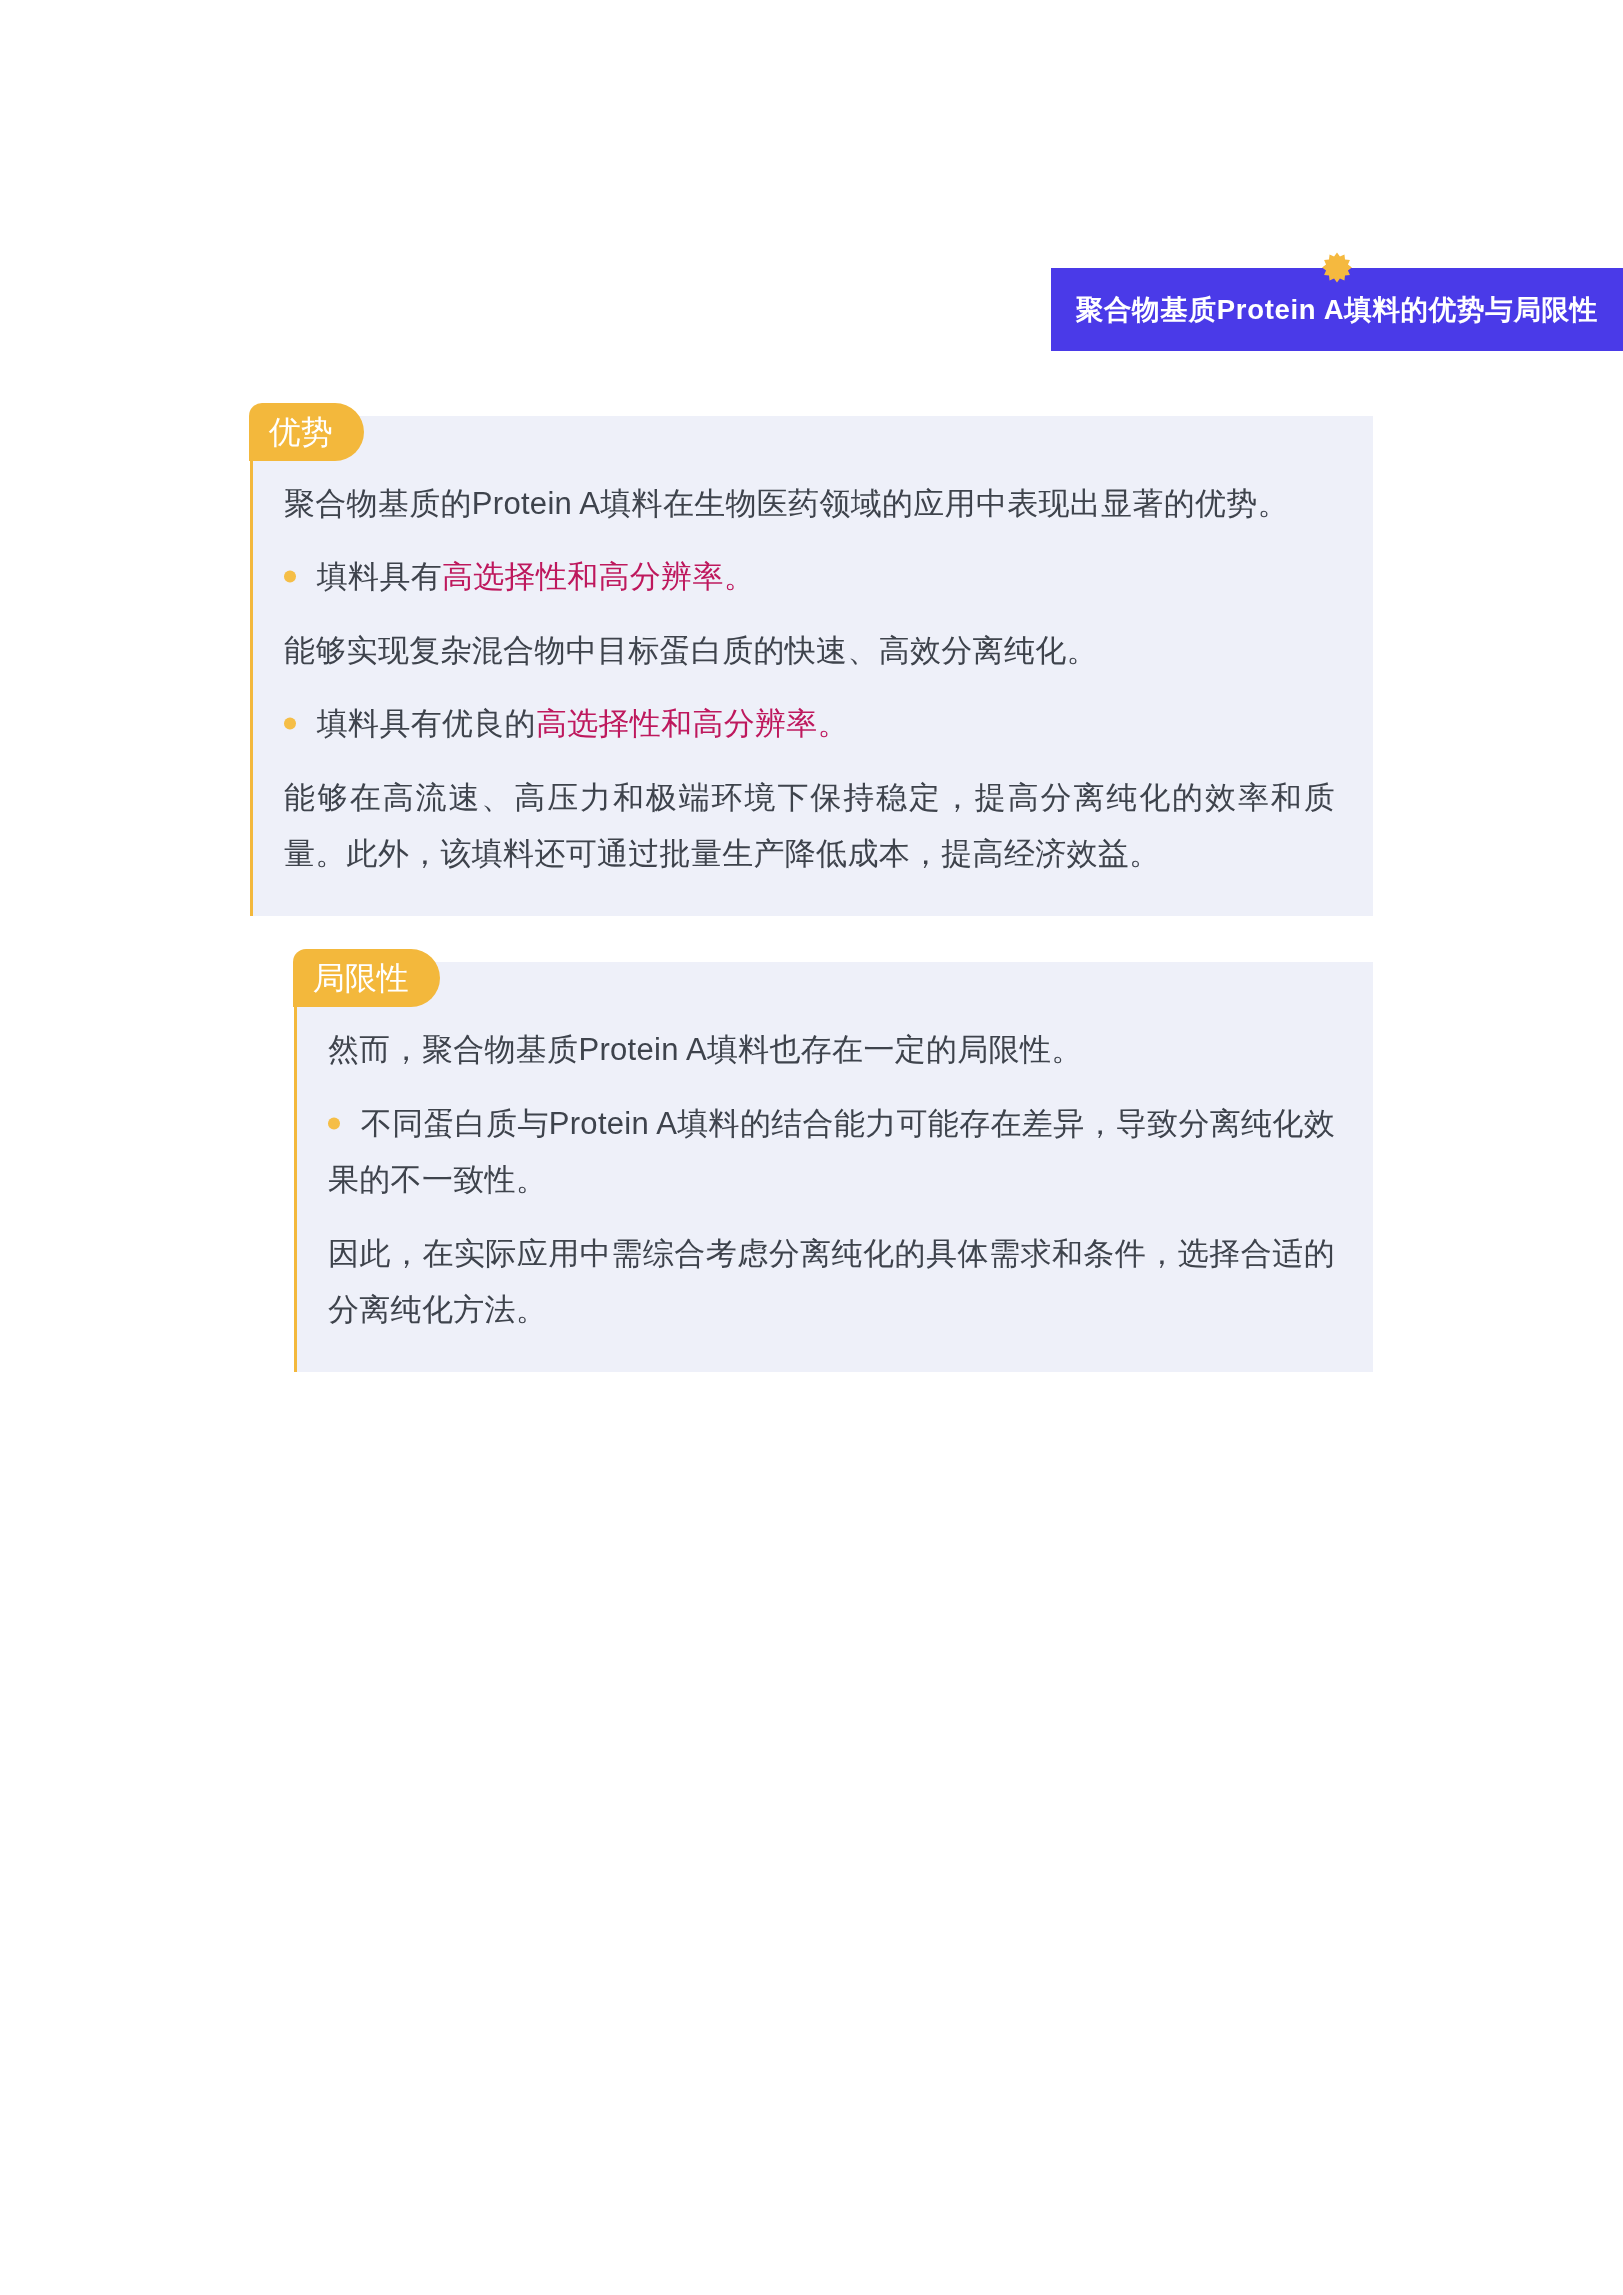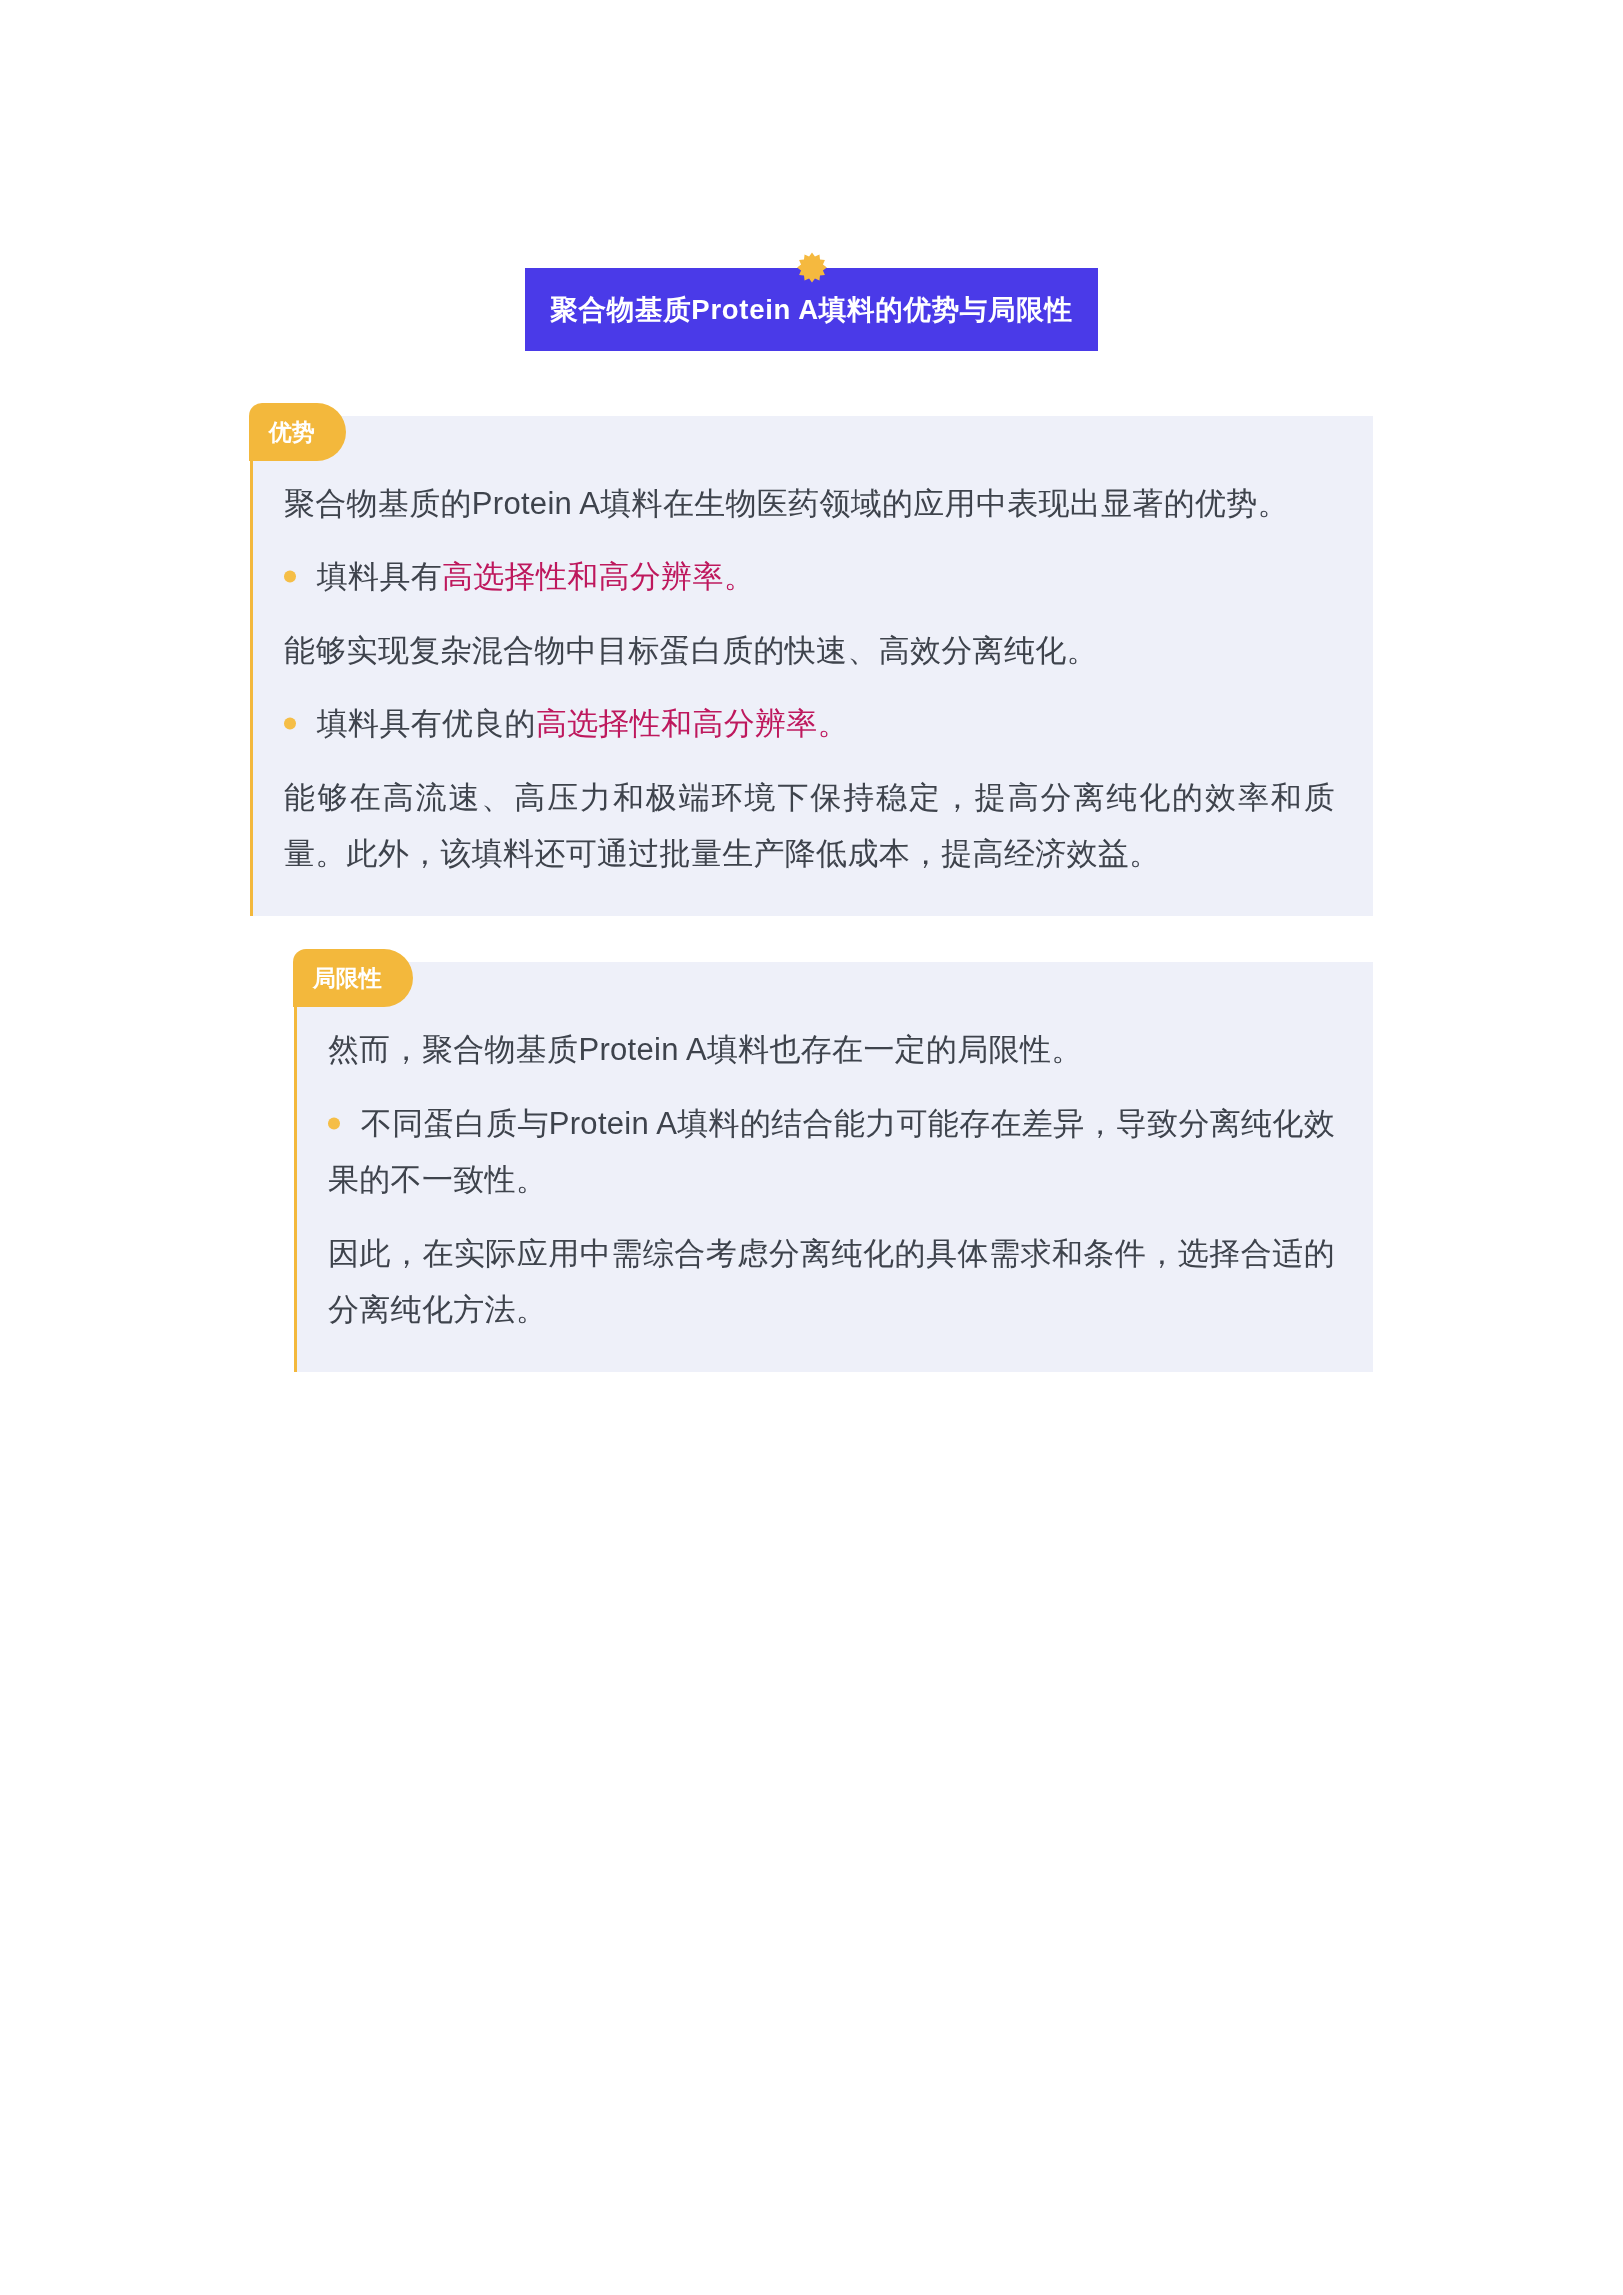--- a/index.html
+++ b/index.html
@@ -13,21 +13,21 @@
   }
   .page {
     position: relative;
     width: 1623px;
     height: 2295px;
     background: #ffffff;
   }
   
   .header-wrap {
     padding-top: 268px;
-    text-align: center;
+    text-align: right;
   }
   .banner {
     position: relative;
     display: inline-block;
     background: #4A3AE8;
     color: #ffffff;
     font-size: 27.5px;
     font-weight: bold;
     line-height: 83px;
     height: 83px;
@@ -56,22 +56,22 @@
     padding: 60px 38px 34px 31px;
   }
   .section.first { margin-top: 65px; }
   .section.second { margin-top: 46px; margin-left: 44px; }
   .section-tag {
     position: absolute;
     top: -13px;
     left: -3.9px;
     background: #F3B83C;
     color: #ffffff;
-    font-size: 23px;
-    font-weight: bold;
+    font-size: 32px;
+    font-weight: normal;
     height: 58px;
     line-height: 58px;
     padding: 0 31px 0 19.6px;
     border-radius: 13px 29px 29px 0;
     white-space: nowrap;
   }
   .section p {
     margin: 0 0 17px 0;
     font-size: 31px;
     line-height: 1.82;

